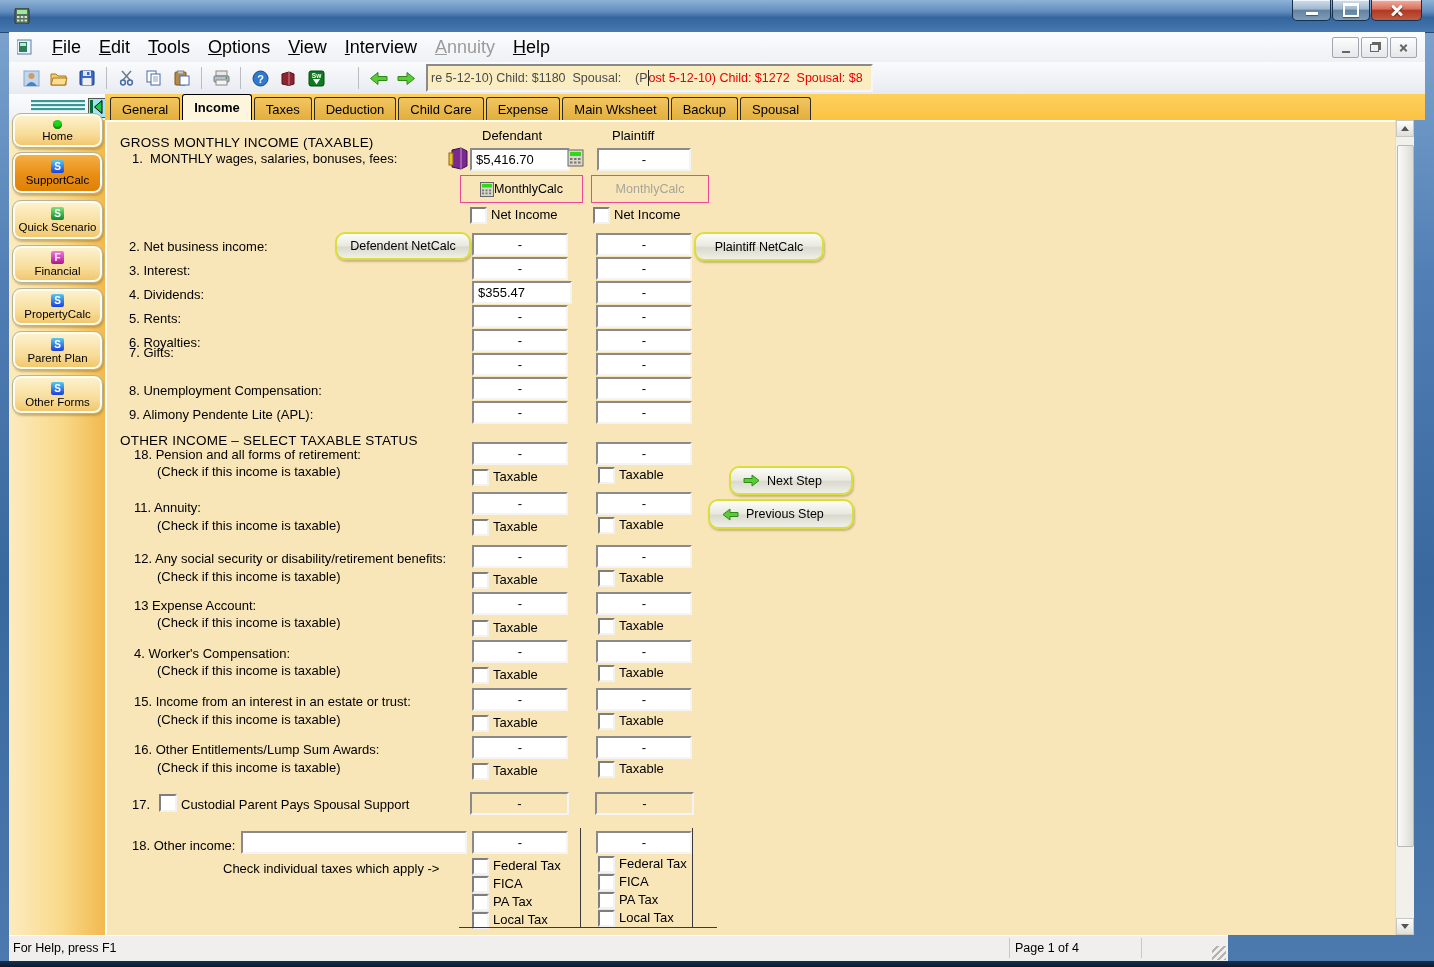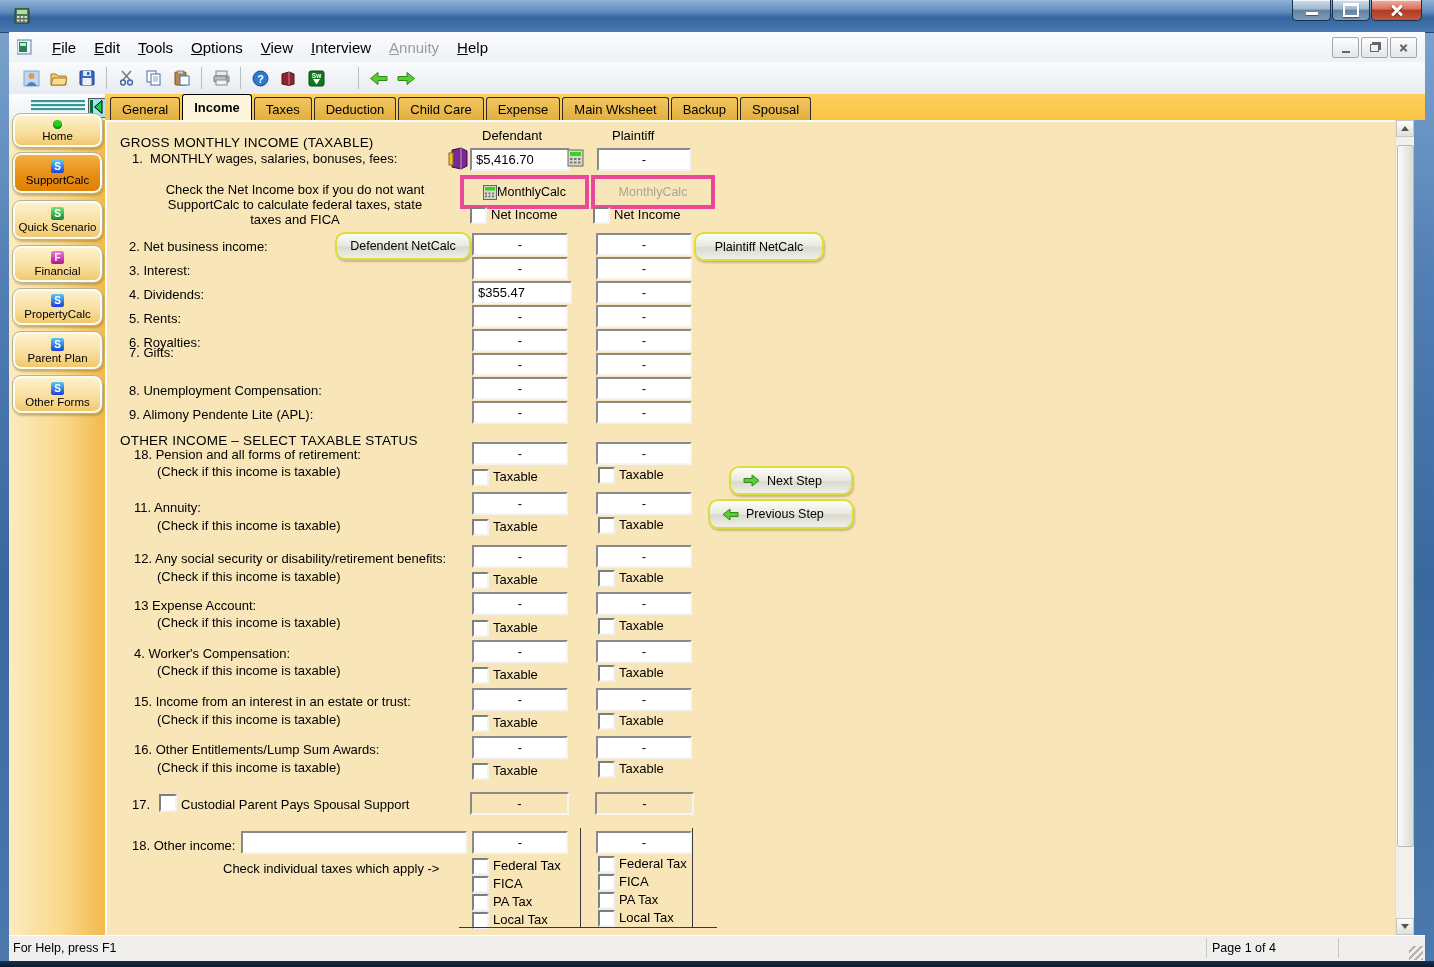--- a/index.html
+++ b/index.html
@@ -20,21 +20,21 @@
     background:linear-gradient(180deg,#F0B0A2 0%,#D9705C 45%,#B03A24 52%,#C25A40 100%);}
   .ic-min{width:12px;height:3px;background:#fff;margin-top:7px;box-shadow:0 1px 1px rgba(0,0,0,.4);}
   .ic-max{width:12px;height:9px;border:2px solid #fff;border-top-width:3px;box-shadow:0 1px 1px rgba(0,0,0,.4);}
   .ic-x{position:relative;width:14px;height:14px;}
   .ic-x i{position:absolute;left:0;top:6px;width:14px;height:3px;background:#fff;border-radius:1px;box-shadow:0 1px 1px rgba(0,0,0,.4);}
   .ic-x i:first-child{transform:rotate(45deg);} .ic-x i:last-child{transform:rotate(-45deg);}
   
   .menubar{left:9px;top:32px;width:1416px;height:30px;background:linear-gradient(180deg,#FBFCFD,#EEF1F6);
     display:flex;align-items:center;border-bottom:1px solid #E2E5EA;}
   .appicon16{margin:0 10px 0 8px;}
-  .menu-item{display:inline-block;padding:4px 9px;font-size:15px;color:#000;}
+  .menu-item{display:inline-block;padding:4px 9px;font-size:18px;color:#000;}
   .menu-item::first-letter{text-decoration:underline;}
   .menu-item.disabled{color:#9B9B9B;}
   .mdibtns{position:absolute;right:8px;top:5px;display:flex;gap:2px;}
   .mdibtn{width:25px;height:19px;background:linear-gradient(180deg,#FDFDFD,#E4E6EA);border:1px solid #9FA6B0;border-radius:2px;
     display:flex;align-items:center;justify-content:center;color:#555;font-size:11px;}
   .ic-mmin{width:8px;height:2px;background:#666;margin-top:8px;}
   .ic-mrest{width:7px;height:6px;border:1px solid #666;box-shadow:2px -2px 0 -0px #666;}
   .ic-mx{position:relative;width:9px;height:9px;}
   .ic-mx i{position:absolute;left:0;top:3.5px;width:9px;height:2px;background:#666;}
   .ic-mx i:first-child{transform:rotate(45deg);} .ic-mx i:last-child{transform:rotate(-45deg);}
@@ -83,35 +83,35 @@
     border-color:#8A8A8A #F4F4F4 #F4F4F4 #8A8A8A;font-size:13px;display:flex;align-items:center;
     justify-content:center;color:#000;}
   .input.money{justify-content:flex-start;padding-left:4px;}
   .input.dis{background:#F9E6B8;}
   .cb{position:absolute;width:13px;height:13px;background:#fff;border:2px solid;
     border-color:#7E7E7E #F2F2F2 #F2F2F2 #7E7E7E;}
   .ybtn{position:absolute;border-radius:10px;border:2px solid #D9DE38;
     background:linear-gradient(180deg,#FDFDF9 0%,#E9E9E0 48%,#D9D9CE 55%,#F0F0E8 100%);
     box-shadow:1px 2px 2px rgba(90,70,10,.3);display:flex;align-items:center;justify-content:center;
     font-size:12.5px;color:#000;gap:7px;}
-  .mcbtn{position:absolute;border:4px solid #ec4899;background:transparent;display:flex;align-items:center;
+  .mcbtn{position:absolute;border:1px solid #ec4899;background:transparent;display:flex;align-items:center;
     justify-content:center;font-size:12.5px;color:#000;}
   .mcbtn.dis{color:#A8A49A;}
   .vline{position:absolute;width:1px;background:#3A3A3A;}
   .hline{position:absolute;height:1px;background:#3A3A3A;}
   
   .vscroll{left:1395px;top:120px;width:18px;height:815px;background:#F1F0EB;border-left:1px solid #DDD;}
   .scrbtn{position:absolute;left:0;width:18px;height:17px;background:linear-gradient(180deg,#FDFDFD,#DFDFDA);
     border:1px solid #C8C8C2;box-sizing:border-box;display:flex;align-items:center;justify-content:center;}
   .tri-up{width:0;height:0;border-left:4px solid transparent;border-right:4px solid transparent;border-bottom:5px solid #555;}
   .tri-down{width:0;height:0;border-left:4px solid transparent;border-right:4px solid transparent;border-top:5px solid #555;}
   .thumb{position:absolute;left:1px;top:25px;width:15px;height:700px;border:1px solid #B9B9B3;border-radius:2px;
     background:linear-gradient(90deg,#FAFAF8,#DCDCD6);}
   
-  .statusbar{left:9px;top:935px;width:1416px;height:26px;background:#F0EFED;border-top:1px solid #FFF;
+  .statusbar{left:9px;top:935px;width:1219px;height:26px;background:#F0EFED;border-top:1px solid #FFF;
     font-size:12.5px;color:#000;}
   .sb-help{position:absolute;left:4px;top:5px;}
   .sb-page{position:absolute;right:86px;top:2px;width:133px;height:20px;border-left:1px solid #C9C8C4;
     border-right:1px solid #C9C8C4;padding:3px 0 0 5px;box-sizing:border-box;}
   .grip{position:absolute;right:2px;bottom:2px;width:14px;height:14px;
     background:repeating-linear-gradient(135deg,transparent 0 3px,#B5B3AE 3px 5px);}
   .bottomframe{left:0;top:961px;width:1434px;height:6px;background:linear-gradient(180deg,#16304F,#0A1B30);}
 </style>
 </head>
 <body>
@@ -258,20 +258,23 @@
   <div class="tbtn">
     <svg width="19" height="15">
       <path d="M18 5.5 H9 V1.5 L1.5 7.5 L9 13.5 V9.5 H18 Z" fill="#5CCB3A" stroke="#2E8A14"></path>
     </svg>
   </div>
   <div class="tbtn">
     <svg width="19" height="15">
       <path d="M1 5.5 H10 V1.5 L17.5 7.5 L10 13.5 V9.5 H1 Z" fill="#5CCB3A" stroke="#2E8A14"></path>
     </svg>
   </div>
+  <div class="statusfield">
+    <span class="black">re 5-12-10) Child: $1180  Spousal:    (P</span><span class="caret"></span><span class="red">ost 5-12-10) Child: $1272  Spousal: $8</span>
+  </div>
 </div>
 
 <div class="abs tabcorner">
   <div class="abs hamb">
       <i></i>
       <i></i>
       <i></i>
     </div>
   <div class="abs collapsebtn">
     <svg width="15" height="16">
@@ -361,25 +364,20 @@
           <rect x="5.5" y="10.5" width="2" height="1.8"></rect>
           <rect x="9" y="10.5" width="2" height="1.8"></rect>
         </g>
     </svg>
     <span>MonthlyCalc</span>
   </div>
   <div class="mcbtn dis" style="left:484px;top:53px;width:116px;height:26px">
     <span>MonthlyCalc</span>
   </div>
 
-  <div class="abs" style="left:28px;top:60px;width:320px;text-align:center;font-size:13px;line-height:15px">
-    <div>Check the Net Income box if you do not want</div>
-    <div>SupportCalc to calculate federal taxes, state</div>
-    <div>taxes and FICA</div>
-  </div>
 
   <span class="cb" style="left:363px;top:85px"></span>
   <div class="lbl" style="left:384px;top:85px">Net Income</div>
   <span class="cb" style="left:486px;top:85px"></span>
   <div class="lbl" style="left:507px;top:85px">Net Income</div>
 
   <div class="ybtn" style="left:228px;top:110px;width:132px;height:24px">Defendent NetCalc</div>
   <div class="ybtn" style="left:587px;top:110px;width:126px;height:25px">Plaintiff NetCalc</div>
 
   <div class="lbl" style="left:22px;top:117px">2. Net business income:</div>

